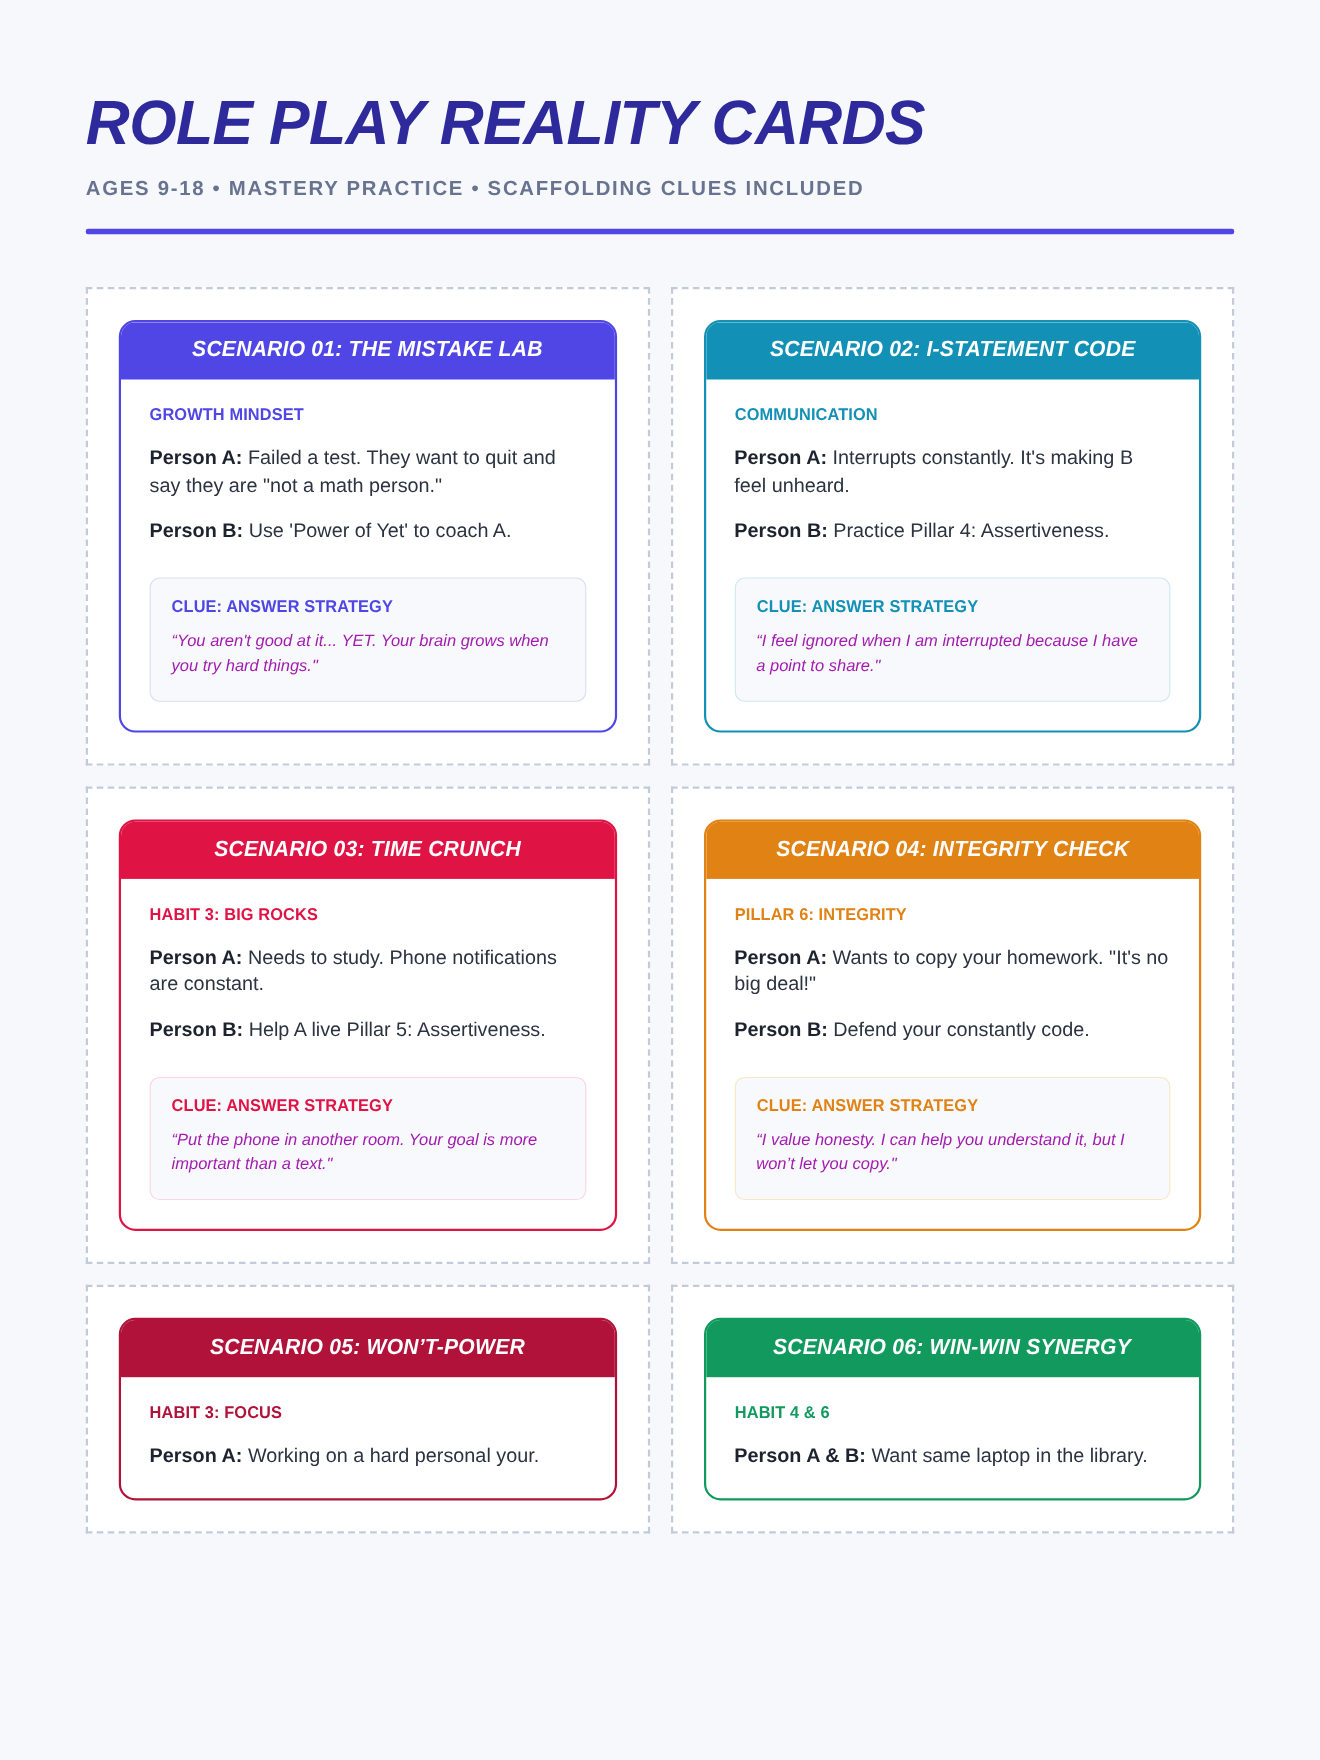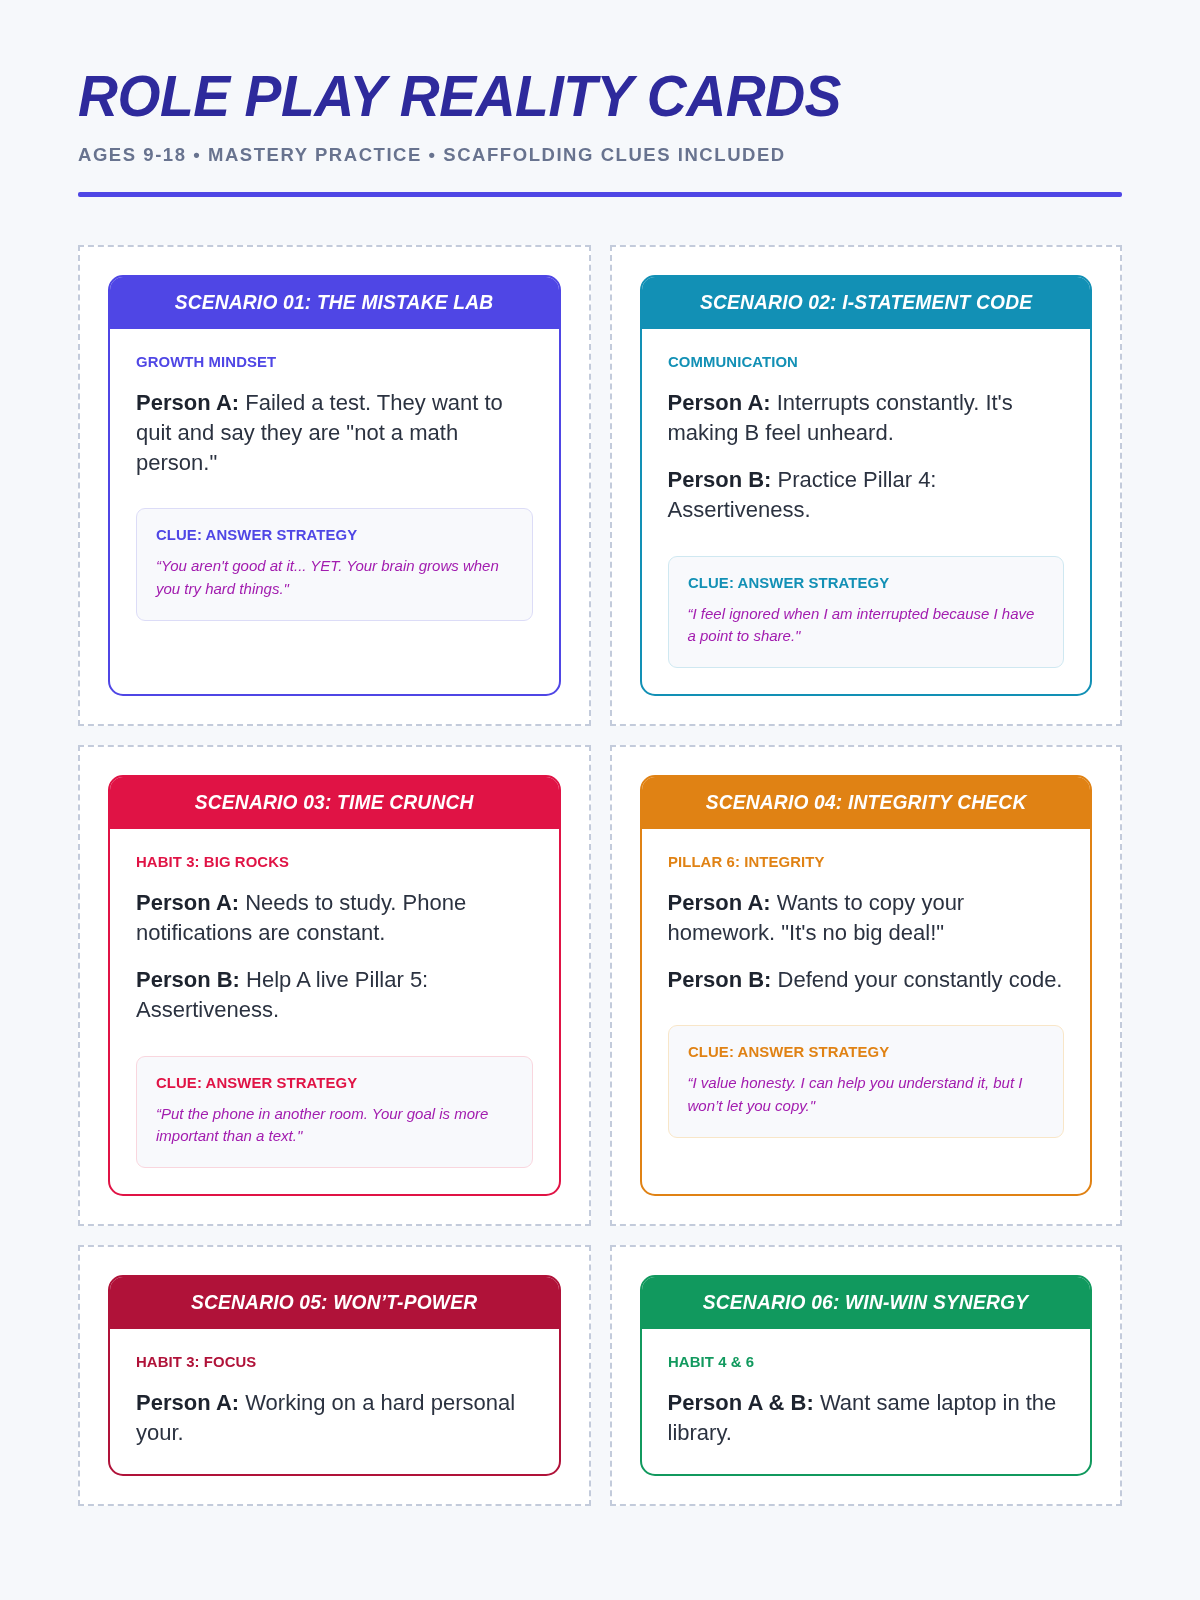--- a/index.html
+++ b/index.html
@@ -8,21 +8,21 @@
     width: 1200px;
     height: 1600px;
     background: #f6f8fb;
     font-family: "Liberation Sans", sans-serif;
     overflow: hidden;
   }
 
   .page {
     width: 1200px;
     height: 1600px;
-    padding: 0 78px;
+    padding: 16px 78px;
     position: relative;
   }
 
   
   .masthead { padding-top: 68px; }
 
   .title {
     font-family: "Liberation Sans", sans-serif;
     font-size: 57px;
     line-height: 1.0;
@@ -114,21 +114,21 @@
     letter-spacing: 0.1px;
     text-transform: uppercase;
     transform: scaleX(0.96);
     transform-origin: left center;
     display: block;
     white-space: nowrap;
   }
 
   .role-line {
     margin-top: 17px;
-    font-size: 22px;
+    font-size: 18px;
     line-height: 1.37;
     color: #2b3240;
   }
   .role-line .who { font-weight: 700; color: #1d232e; }
 
   .clue-box {
     margin-top: 30px;
     background: #f8f9fc;
     border: 1.5px solid var(--clue-border);
     border-radius: 9px;
@@ -166,20 +166,21 @@
     <div class="divider"></div>
   </div>
 
   <div class="grid">
       <div class="cut-zone">
         <div class="card" style="--accent: #4f46e5; --clue-border: #dcdcf7;">
           <div class="card-header"><span class="card-header-title">SCENARIO 01: THE MISTAKE LAB</span></div>
           <div class="card-body">
             <span class="card-tag">GROWTH MINDSET</span>
             <p class="role-line"><span class="who">Person A:</span><span> Failed a test. They want to quit and say they are "not a math person."</span></p>
+            <p class="role-line"><span class="who">Person B:</span><span> Use 'Power of Yet' to coach A.</span></p>
             <div class="clue-box">
               <span class="clue-label">CLUE: ANSWER STRATEGY</span>
               <p class="clue-text">“You aren't good at it... YET. Your brain grows when you try hard things."</p>
             </div>
           </div>
         </div>
       </div>
       <div class="cut-zone">
         <div class="card" style="--accent: #1290b5; --clue-border: #cfe8f1;">
           <div class="card-header"><span class="card-header-title">SCENARIO 02: I-STATEMENT CODE</span></div>

